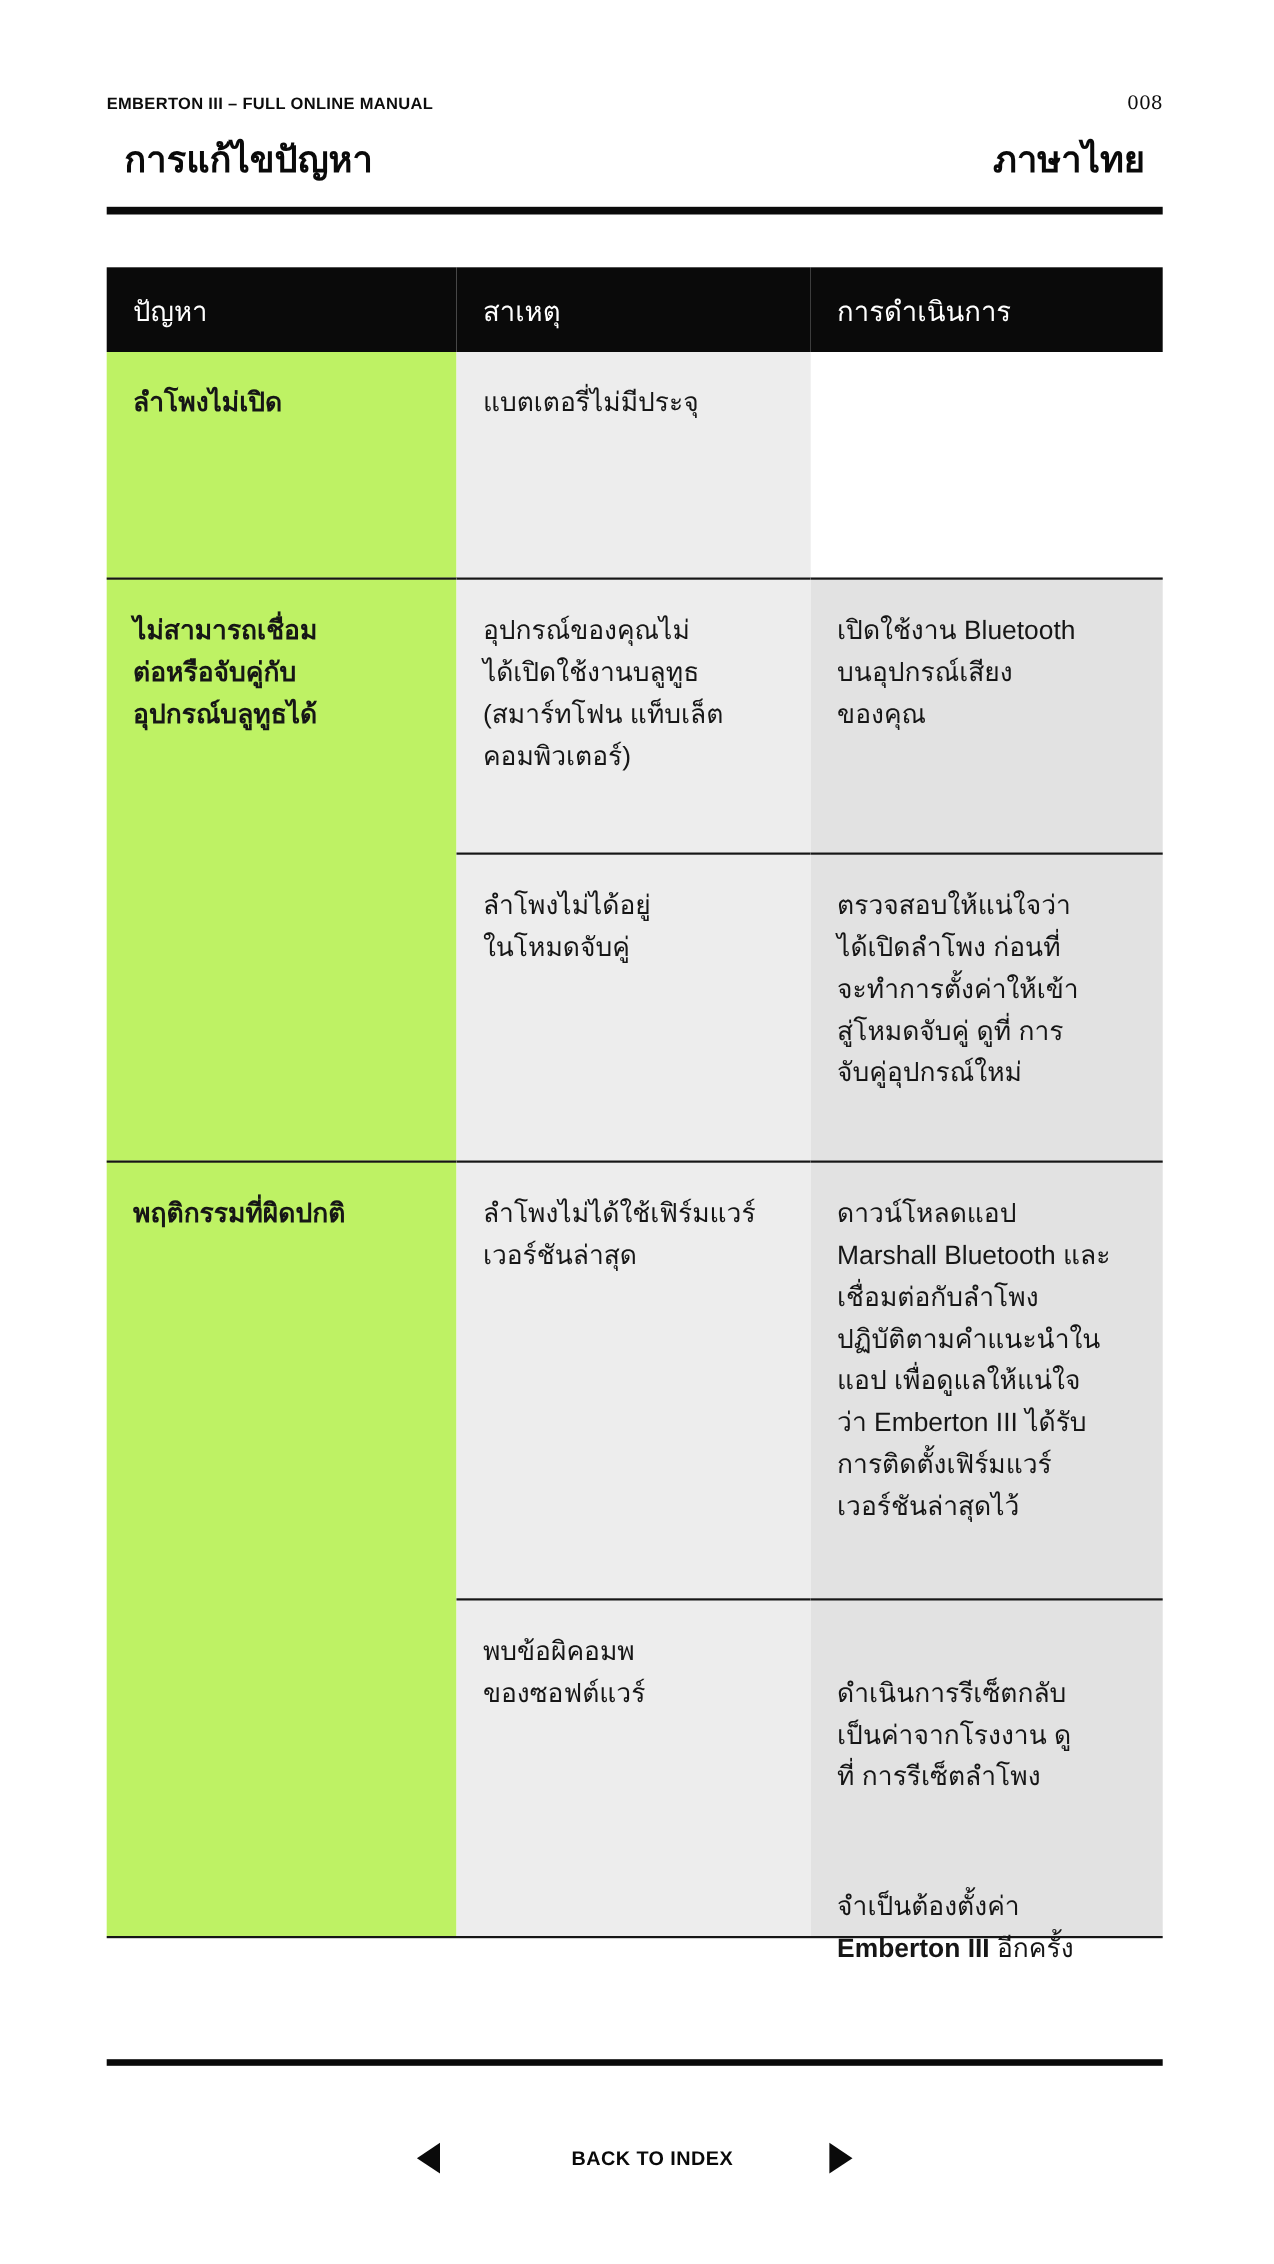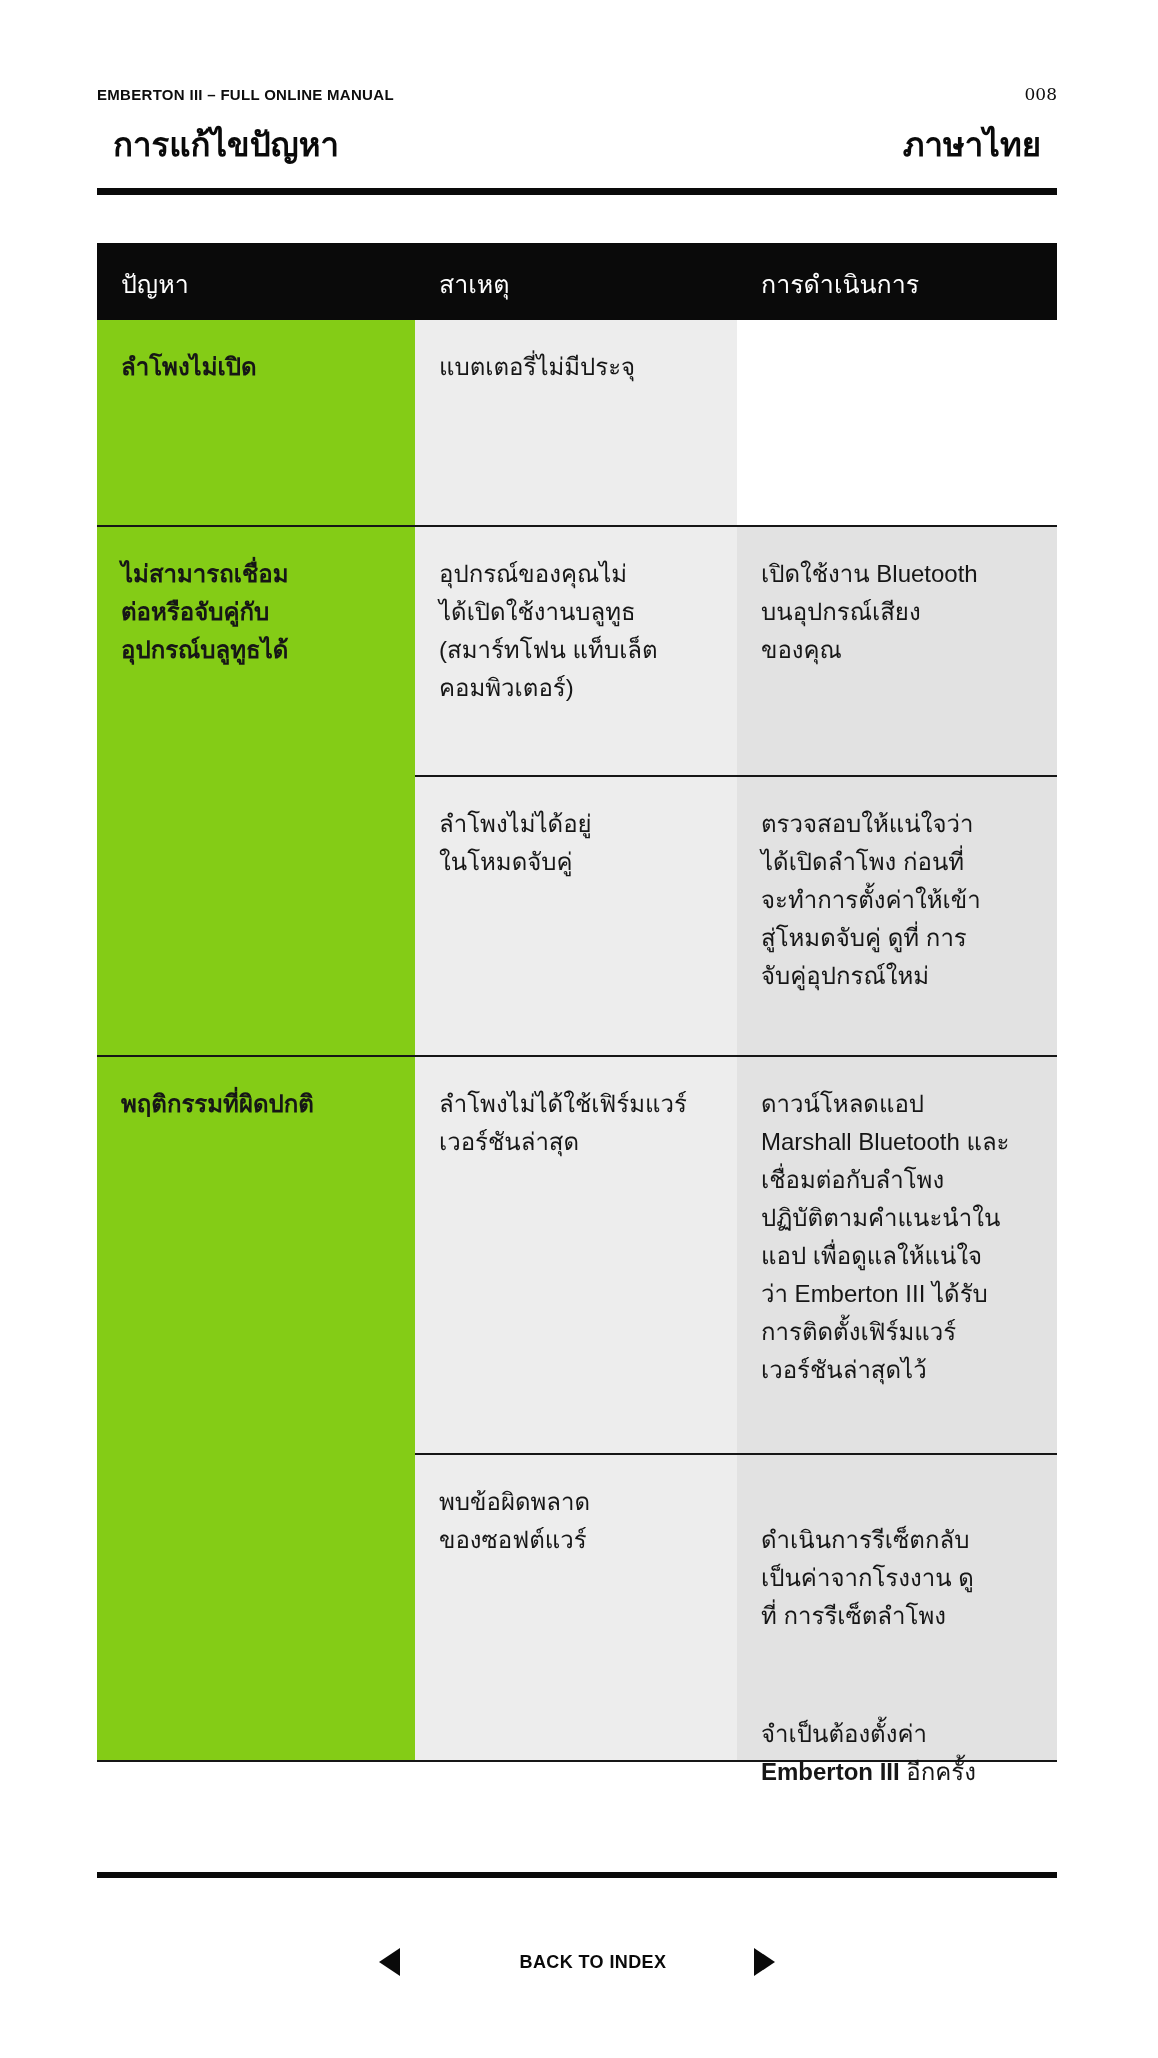--- a/index.html
+++ b/index.html
@@ -44,21 +44,21 @@
   .thcell{
     background:#0a0a0a;color:#ffffff;
     font-size:25px;font-weight:normal;line-height:38px;
     padding:22px 24px 0 24px;box-sizing:border-box;
   }
   .cell{
     font-size:24px;line-height:38px;
     padding:28px 22px 0 24px;box-sizing:border-box;
     white-space:pre-line;
   }
-  .c1{background:#84cc16;}
+  .c1{background:#bef264;}
   .c2{background:#ededed;}
   .c3{background:#e2e2e2;}
   .problem{font-weight:bold;}
   .bt{border-top:2px solid #161616;}
   .a11{grid-area:1/1;} .a12{grid-area:1/2;} .a13{grid-area:1/3;}
   .a21{grid-area:2/1;} .a22{grid-area:2/2;} .a23{grid-area:2/3;}
   .a31{grid-area:3/1/5/2;} .a32{grid-area:3/2;} .a33{grid-area:3/3;}
   .a42{grid-area:4/2;} .a43{grid-area:4/3;}
   .a51{grid-area:5/1/7/2;} .a52{grid-area:5/2;} .a53{grid-area:5/3;}
   .a62{grid-area:6/2;} .a63{grid-area:6/3;}
@@ -127,21 +127,21 @@
     <div class="cell c2 bt a52">ลำโพงไม่ได้ใช้เฟิร์มแวร์
 เวอร์ชันล่าสุด</div>
     <div class="cell c3 bt a53">ดาวน์โหลดแอป
 Marshall Bluetooth และ
 เชื่อมต่อกับลำโพง
 ปฏิบัติตามคำแนะนำใน
 แอป เพื่อดูแลให้แน่ใจ
 ว่า Emberton III ได้รับ
 การติดตั้งเฟิร์มแวร์
 เวอร์ชันล่าสุดไว้</div>
-    <div class="cell c2 bt a62">พบข้อผิดพลาด
+    <div class="cell c2 bt a62">พบข้อผิคอมพ
 ของซอฟต์แวร์</div>
     <div class="cell c3 bt a63">
       <div>ดำเนินการรีเซ็ตกลับ
 เป็นค่าจากโรงงาน ดู
 ที่ การรีเซ็ตลำโพง</div>
       <div class="para2">
         <div>จำเป็นต้องตั้งค่า</div>
         <div><b>Emberton III</b><span> อีกครั้ง</span></div>
       </div>
     </div>

